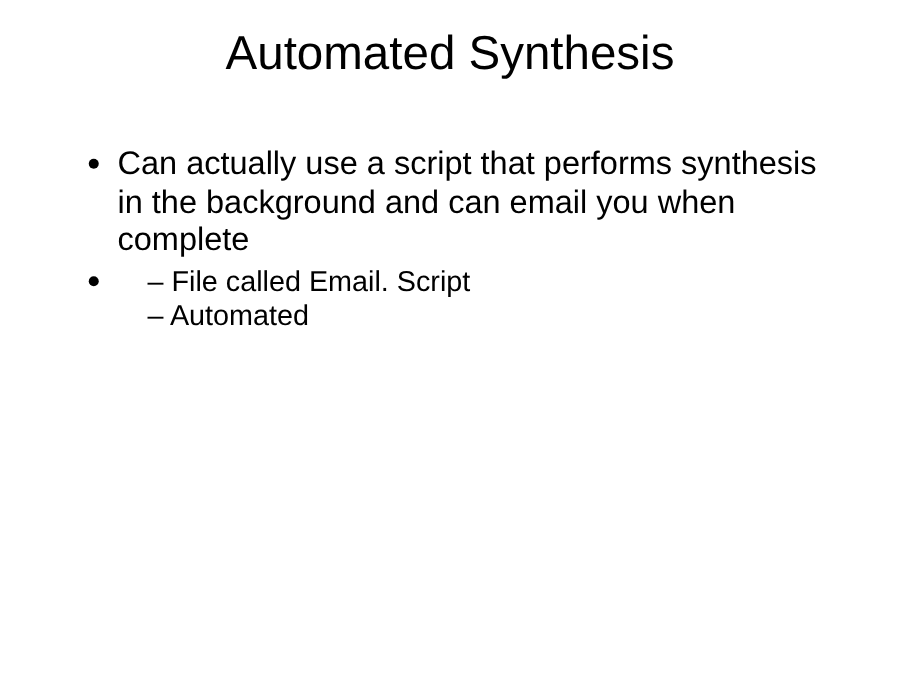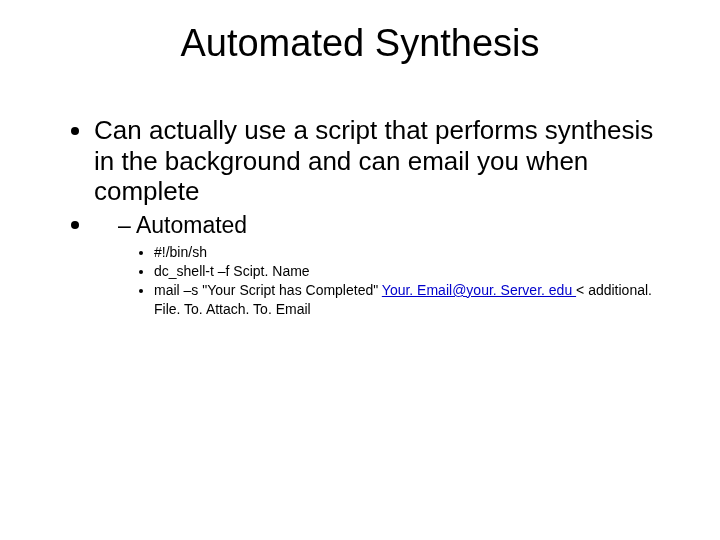--- a/index.html
+++ b/index.html
@@ -58,26 +58,20 @@
 </head>
 <body>
 
 <div class="slide">
   <div class="title">Automated Synthesis</div>
 
   <ul class="level1">
     <li>Can actually use a script that performs synthesis in the background and can email you when complete</li>
     <li>
       <ul class="level2">
+        <li>File called Email. Script</li>
         <li>
           <span>Automated</span>
-          <ul class="level3">
-            <li>#!/bin/sh</li>
-            <li>dc_shell-t –f Scipt. Name</li>
-            <li>
-              <span>mail –s "Your Script has Completed" </span><a class="link" href="#">Your. Email@your. Server. edu </a><span>&lt; additional. File. To. Attach. To. Email</span>
-            </li>
-          </ul>
         </li>
       </ul>
     </li>
   </ul>
 </div>
 
 </body></html>

